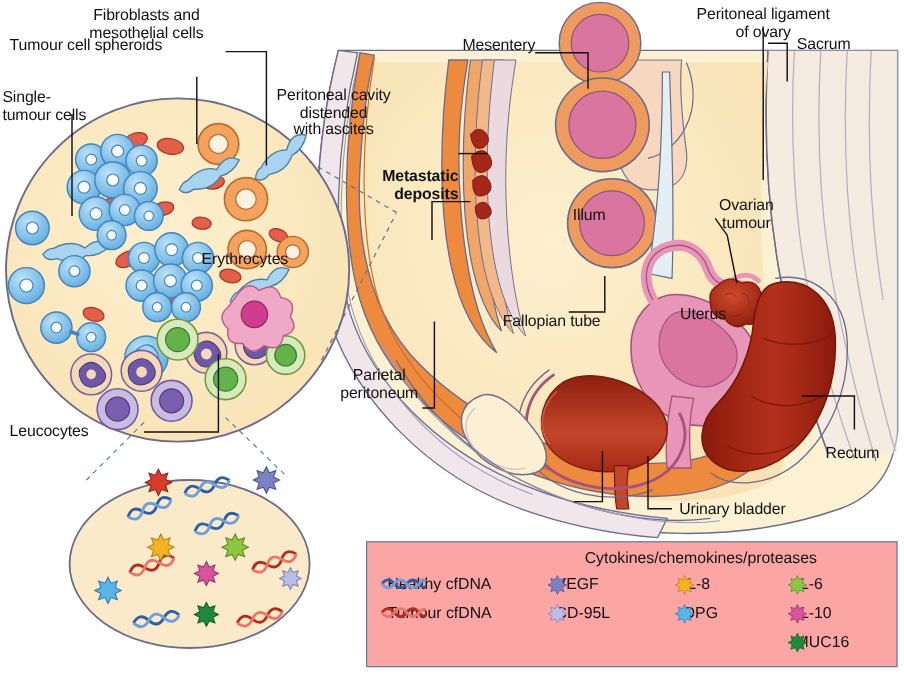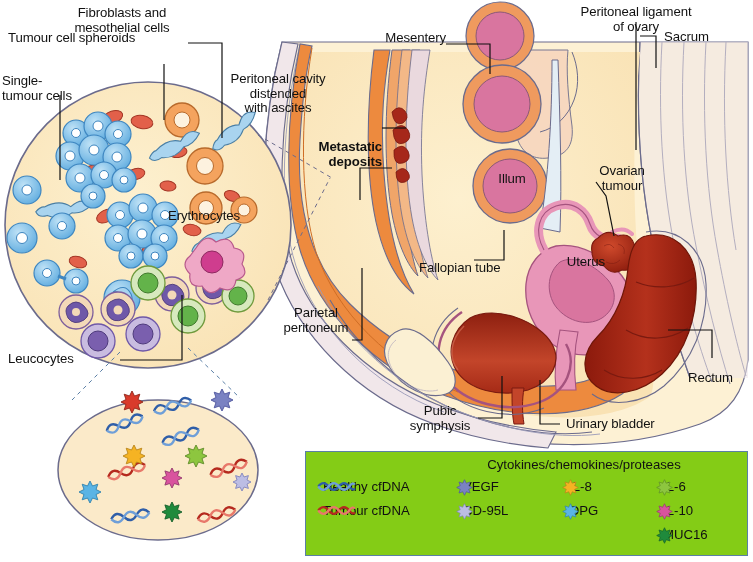--- a/index.html
+++ b/index.html
@@ -5,21 +5,21 @@
   html,body{margin:0;padding:0;background:#ffffff;}
   body{width:753px;height:562px;overflow:hidden;
        font-family:"Liberation Sans","DejaVu Sans",sans-serif;}
   #stage{position:relative;width:753px;height:562px;background:#fff;}
   #stage svg{position:absolute;left:0;top:0;}
   .lbl{position:absolute;font-size:13.2px;color:#111;line-height:14.5px;
        white-space:pre;letter-spacing:-0.1px;}
   .lbl.c{text-align:center;}
   .lbl.r{text-align:right;}
   .legend-box{position:absolute;left:305px;top:451px;width:443px;height:105px;
-       border:1.6px solid #5b7fa6;background:#84cc16;box-sizing:border-box;}
+       border:1.6px solid #5b7fa6;background:#fca5a5;box-sizing:border-box;}
   .legend-title{position:absolute;left:123px;top:5px;width:310px;text-align:center;
        font-size:13.2px;color:#111;}
   .lg-row{position:absolute;display:flex;align-items:center;}
   .lg-txt{font-size:13.2px;color:#111;margin-left:7px;white-space:nowrap;}
   .star{width:17px;height:17px;flex:0 0 17px;}
   .dna{width:42px;height:15px;flex:0 0 42px;}
 </style>
 </head>
 <body>
 
@@ -452,29 +452,27 @@
 
 <div class="lbl c" style="left:216px;top:52px;width:124px;margin-top:20px;">Peritoneal cavity
 distended
 with ascites</div>
 <div class="lbl r" style="left:278px;top:120px;width:104px;font-weight:bold;margin-top:20px;">Metastatic
 deposits</div>
 <div class="lbl r" style="left:364px;top:31px;width:82px;">Mesentery</div>
 <div class="lbl c" style="left:543px;top:5px;width:186px;">Peritoneal ligament
 of ovary</div>
 <div class="lbl" style="left:664px;top:30px;text-align:center;">Sacrum</div>
-<div class="lbl c" style="left:485px;top:172px;width:54px;">Illum</div>
+<div class="lbl c" style="left:464px;top:172px;width:54px;">Illum</div>
 <div class="lbl c" style="left:583px;top:164px;width:78px;">Ovarian
 tumour</div>
 <div class="lbl c" style="left:545px;top:255px;width:60px;text-align:right;">Uterus</div>
 <div class="lbl" style="left:419px;top:261px;">Fallopian tube</div>
 <div class="lbl c" style="left:268px;top:306px;width:96px;">Parietal
 peritoneum</div>
-<div class="lbl c" style="left:402px;top:404px;width:76px;">Pubic
-symphysis</div>
 <div class="lbl" style="left:566px;top:417px;">Urinary bladder</div>
 <div class="lbl" style="left:688px;top:371px;">Rectum</div>
 
 <div class="legend-box">
   <div class="legend-title">Cytokines/chemokines/proteases</div>
 
   <div class="lg-row" style="left:10px;top:27px;">
     <svg class="dna" viewBox="0 0 44 16">
       <path d="M2,8 q5.5,-7 11,0 q5.5,7 11,0 q5.5,-7 11,0 q4,5 6,2" fill="none" stroke="#2f5ea8" stroke-width="2.4"></path>
       <path d="M2,8 q5.5,7 11,0 q5.5,-7 11,0 q5.5,7 11,0 q4,-5 6,-2" fill="none" stroke="#6f9fd8" stroke-width="2.4"></path>

